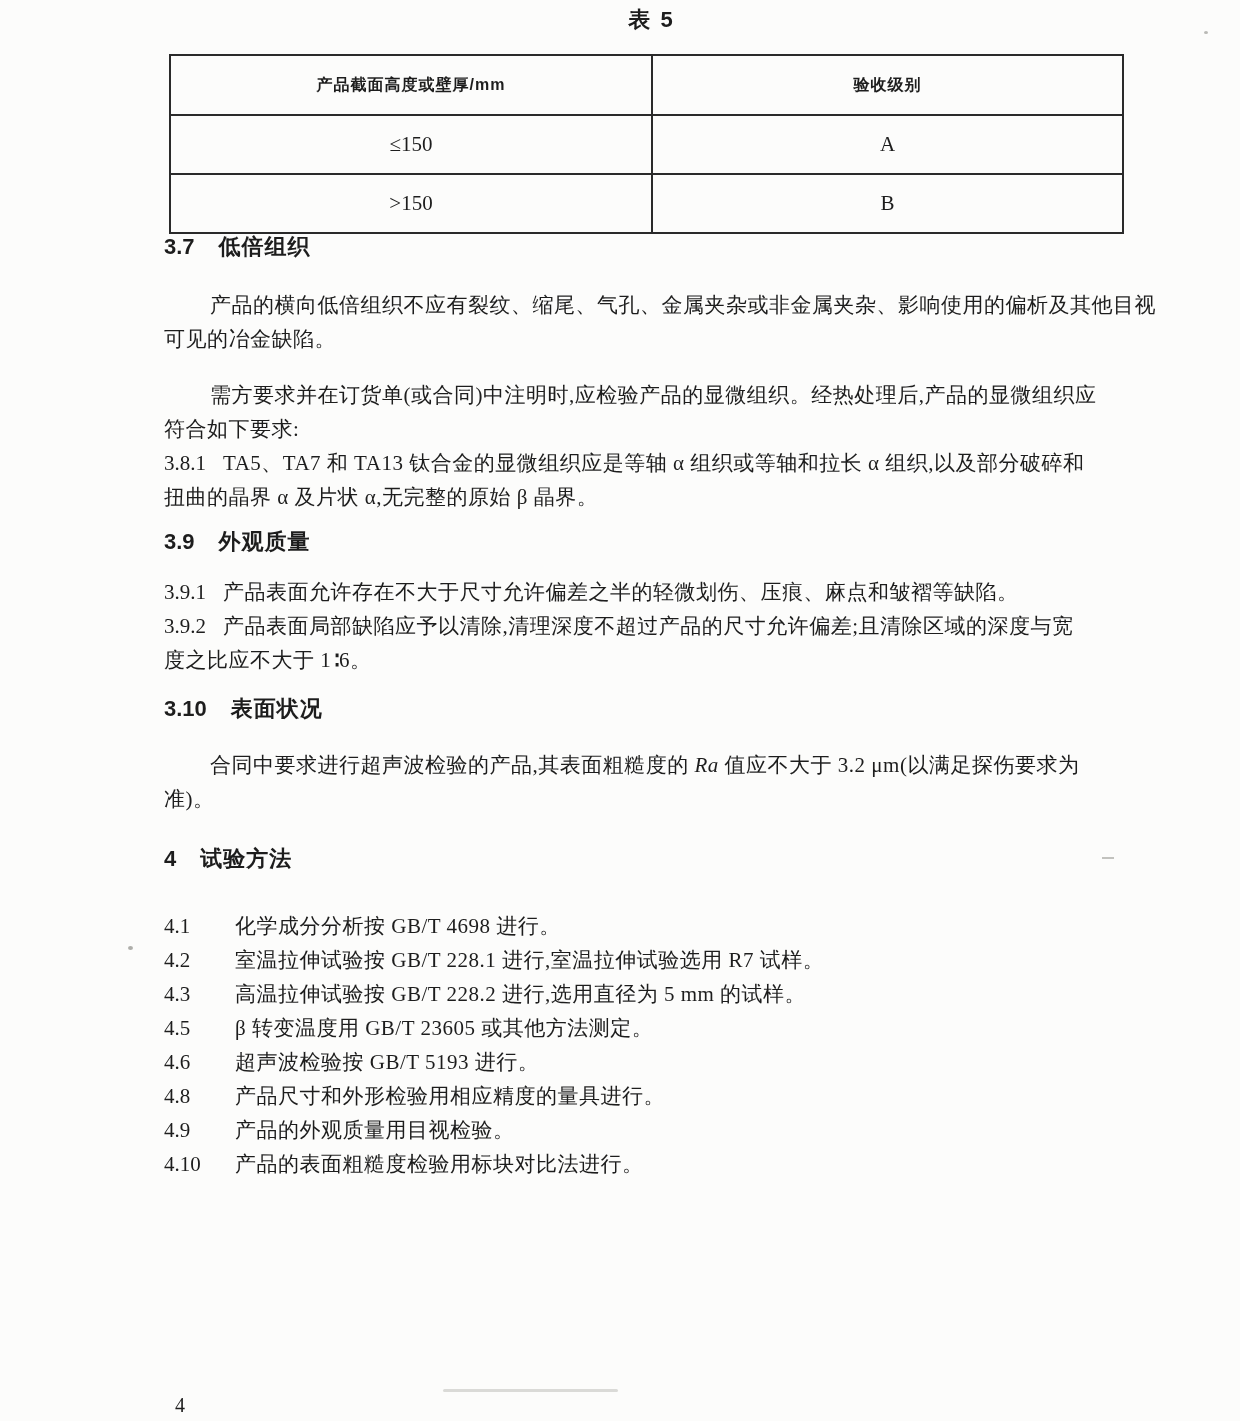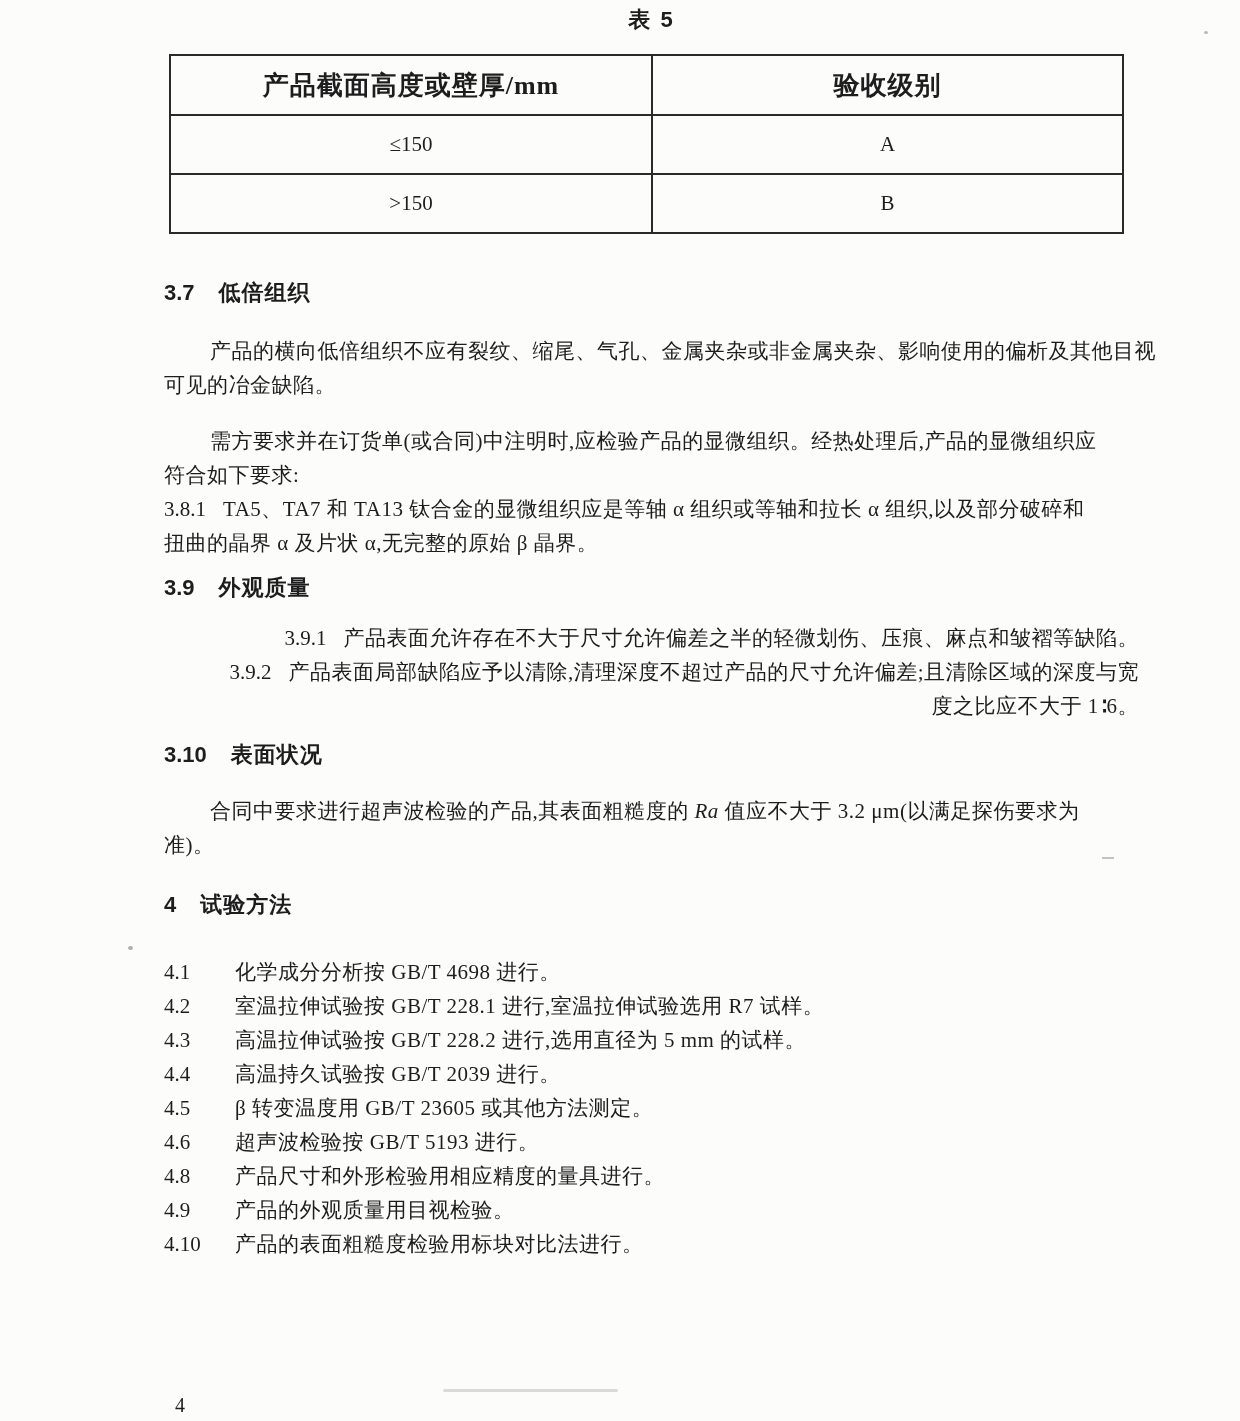--- a/index.html
+++ b/index.html
@@ -42,58 +42,58 @@
     table-layout: fixed;
   }
   table.spec th, table.spec td {
     border: 2px solid #2a2a2a;
     text-align: center;
     vertical-align: middle;
     padding: 0;
   }
   table.spec th {
     height: 58px;
-    font-family: Liberation Serif, serif;
+    font-family: Liberation Sans, sans-serif;
     font-weight: bold;
-    font-size: 26px;
+    font-size: 16px;
     letter-spacing: 1px;
   }
   table.spec td {
     height: 57px;
     font-size: 21px;
   }
   .col1 { width: 480px; }
 
   
   .h2 {
     font-family: "Liberation Sans", "DejaVu Sans", sans-serif;
     font-weight: bold;
     font-size: 22px;
     line-height: 26px;
     letter-spacing: 1px;
   }
   .h2 .hnum { margin-right: 24px; letter-spacing: 0; }
 
-  .mt-h37 { margin-top: 46px; }
+  .mt-h37 { }
   .mt-h38 { margin-top: 20px; }
   .mt-h39 { margin-top: 15px; }
   .mt-h310 { margin-top: 19px; }
   .mt-h4 { margin-top: 30px; }
 
   
   .block { font-size: 21px; line-height: 34px; letter-spacing: 0.5px; }
   .line { white-space: nowrap; }
   .indent { padding-left: 46px; }
   .num { margin-right: 17px; letter-spacing: 0; }
   .num4 { display: inline-block; min-width: 39px; margin-right: 32px; letter-spacing: 0; }
   .em-serif { font-style: italic; }
 
   .mt-p37 { margin-top: 28px; }
   .mt-s38 { margin-top: 22px; }
-  .mt-s39 { margin-top: 20px; text-align: right; }
+  .mt-s39 { margin-top: 20px; }
   .mt-p310 { margin-top: 26px; }
   .mt-list4 { margin-top: 37px; }
 
   
   .page-number {
     position: absolute;
     left: 175px;
     top: 1394px;
     font-size: 20px;
   }
@@ -207,23 +207,20 @@
     <div class="line">
       <span class="num4">4.1</span><span>化学成分分析按 GB/T 4698 进行。</span>
     </div>
     <div class="line">
       <span class="num4">4.2</span><span>室温拉伸试验按 GB/T 228.1 进行,室温拉伸试验选用 R7 试样。</span>
     </div>
     <div class="line">
       <span class="num4">4.3</span><span>高温拉伸试验按 GB/T 228.2 进行,选用直径为 5 mm 的试样。</span>
     </div>
     <div class="line">
-      <span class="num4">4.4</span><span>高温持久试验按 GB/T 2039 进行。</span>
-    </div>
-    <div class="line">
       <span class="num4">4.5</span><span>β 转变温度用 GB/T 23605 或其他方法测定。</span>
     </div>
     <div class="line">
       <span class="num4">4.6</span><span>超声波检验按 GB/T 5193 进行。</span>
     </div>
     <div class="line">
       <span class="num4">4.8</span><span>产品尺寸和外形检验用相应精度的量具进行。</span>
     </div>
     <div class="line">
       <span class="num4">4.9</span><span>产品的外观质量用目视检验。</span>

